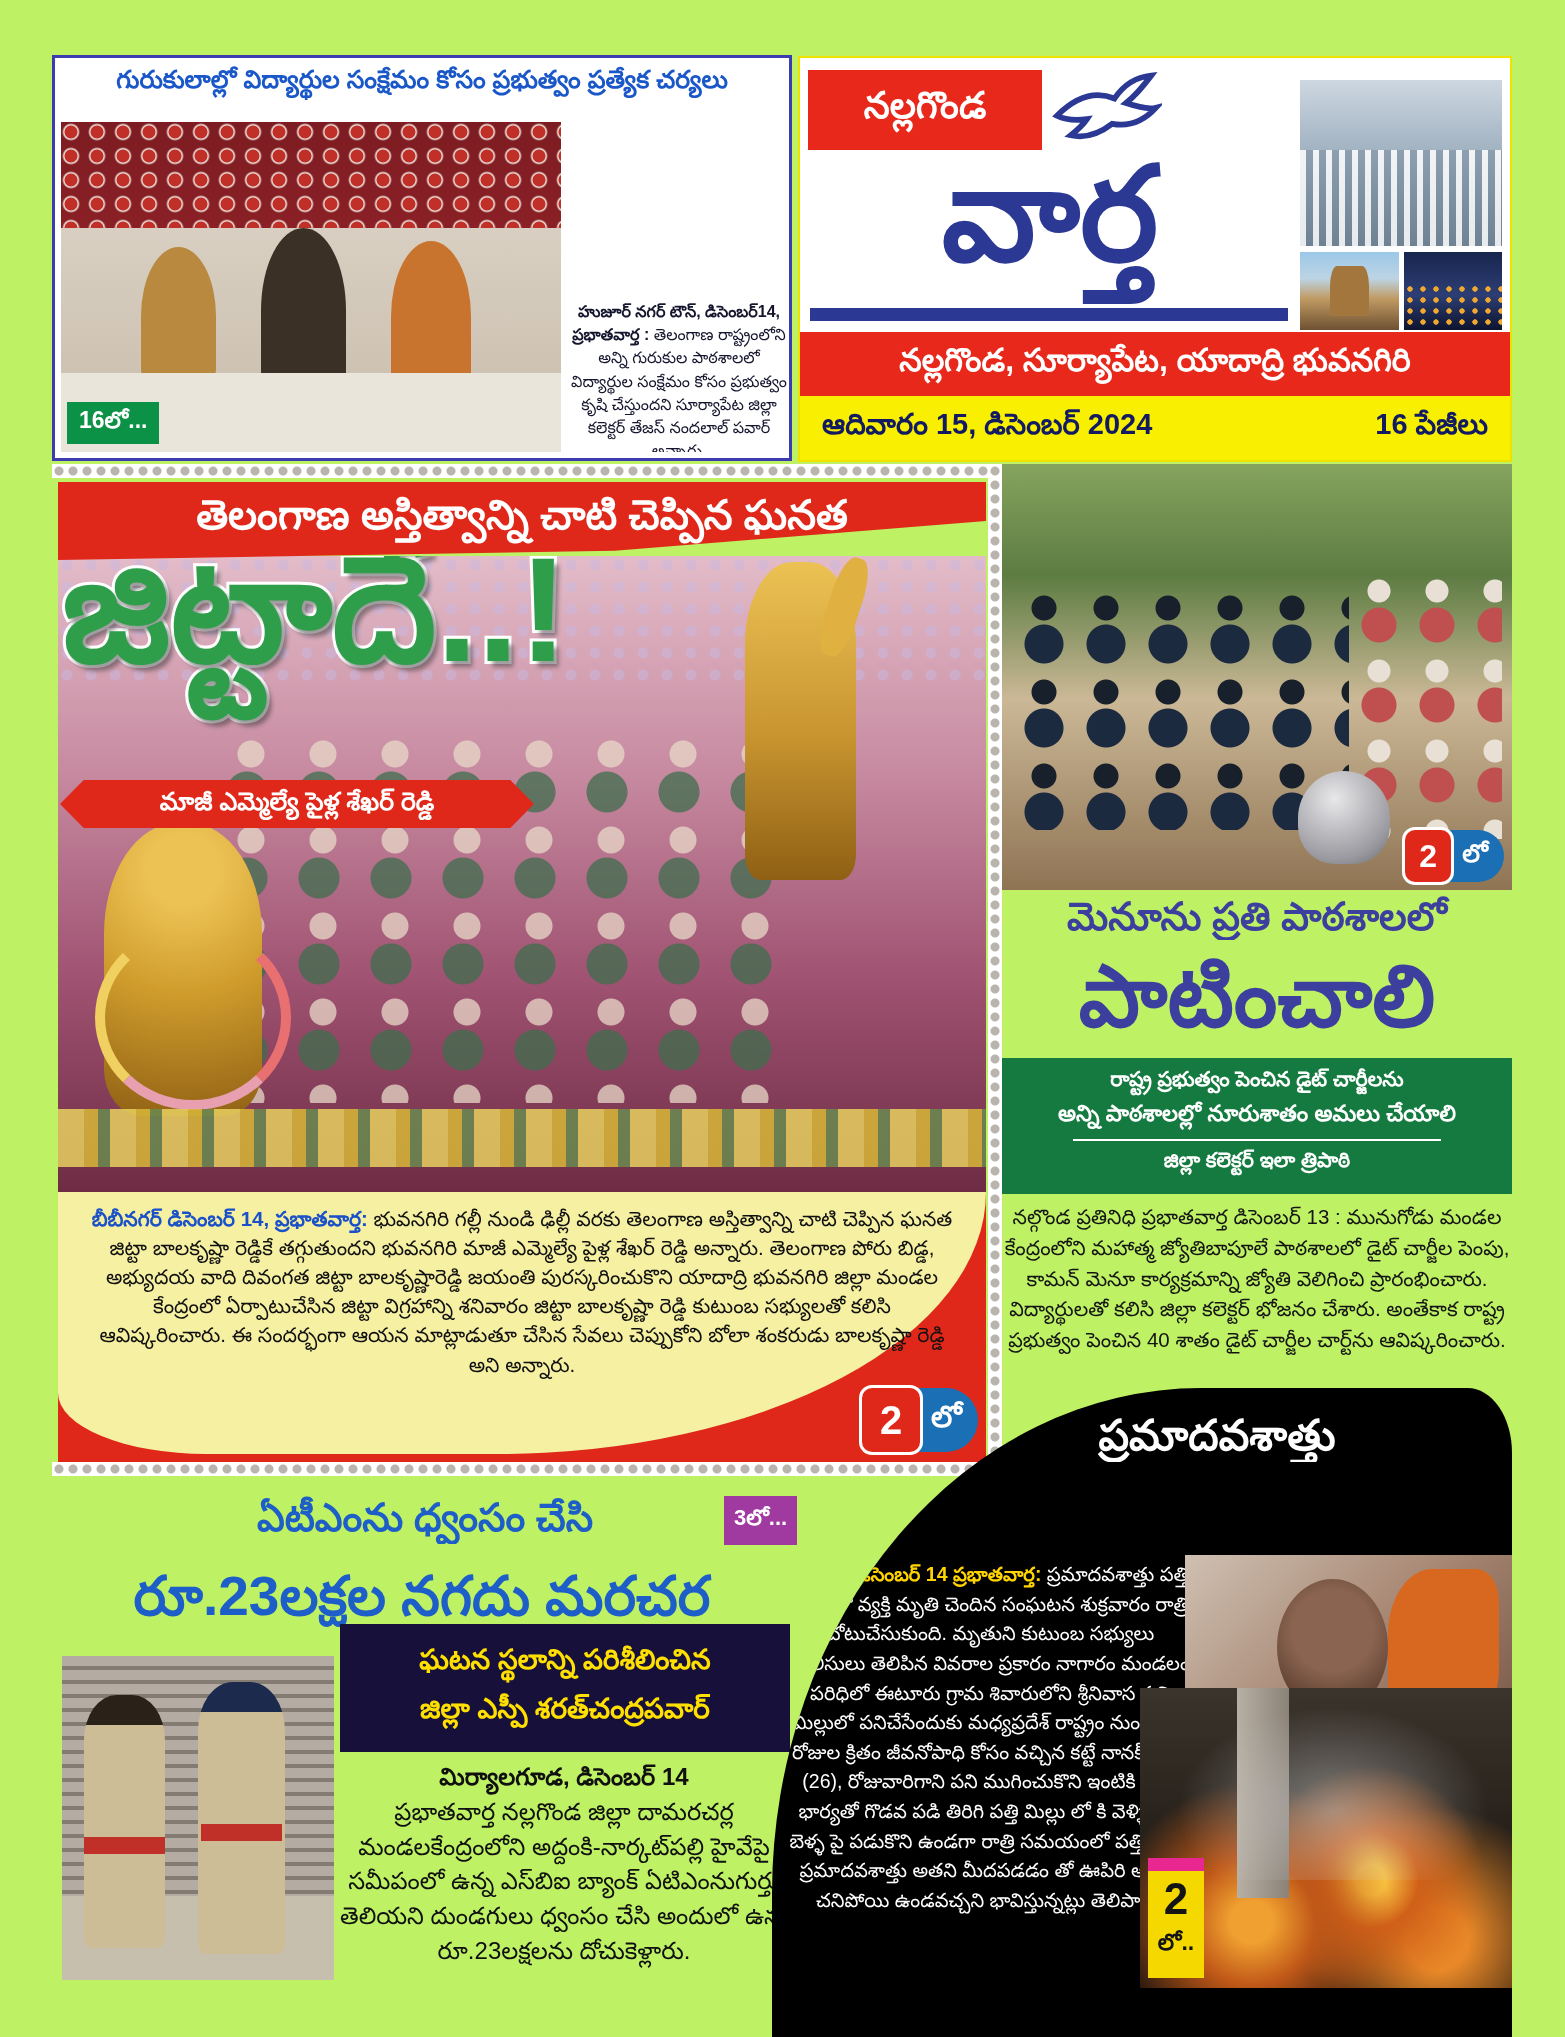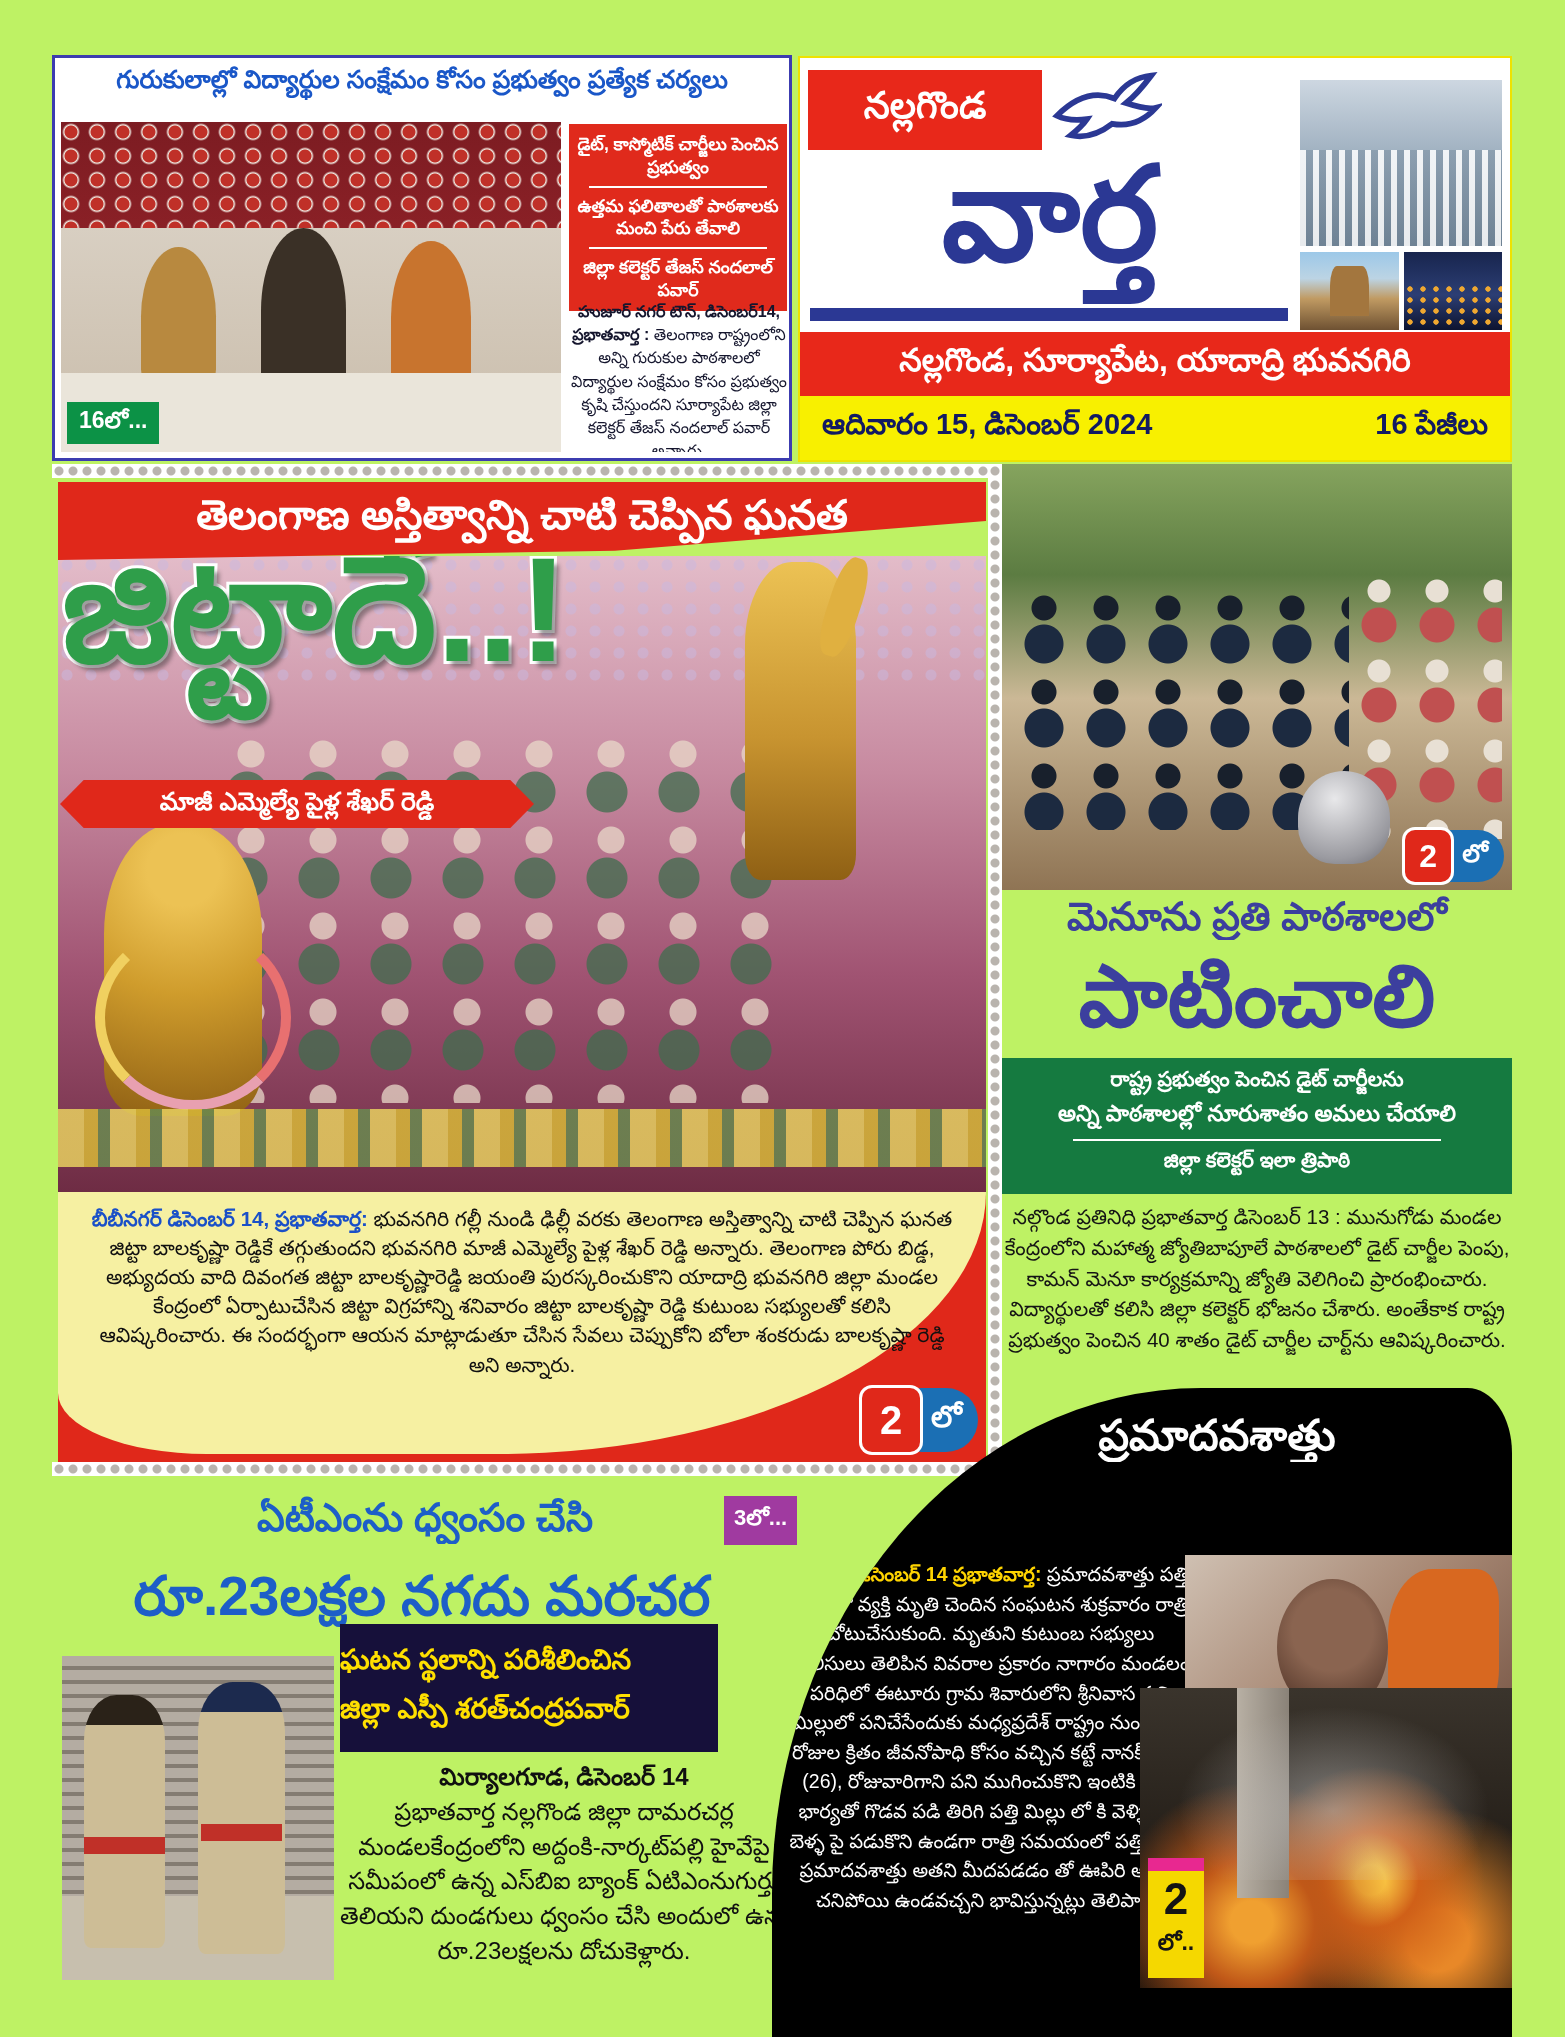--- a/index.html
+++ b/index.html
@@ -123,22 +123,22 @@
   .atm-h1{left:140px;top:1492px;width:570px;text-align:center;color:#1d5ec8;font-weight:bold;font-size:39px;height:52px;line-height:52px;overflow:hidden;}
   .atm-ref{left:724px;top:1496px;background:#a03aa0;color:#fff;font-weight:bold;font-size:22px;padding:9px 10px;}
   .atm-h2{left:54px;top:1548px;width:736px;text-align:center;color:#1d5ec8;font-weight:bold;font-size:55px;height:96px;line-height:96px;overflow:hidden;}
   .police-photo{left:62px;top:1656px;width:272px;height:324px;overflow:hidden;
     background:repeating-linear-gradient(180deg,#b4aca2 0 10px,#847c72 10px 14px);}
   .pp-ground{left:0;bottom:0;width:100%;height:26%;background:#c7bfae;}
   .pp-p1{left:8%;top:12%;width:30%;height:78%;background:linear-gradient(180deg,#2a2218 0 12%,#cdbd96 12% 100%);border-radius:40% 40% 8% 8%/18% 18% 4% 4%;}
   .pp-p2{left:50%;top:8%;width:32%;height:84%;background:linear-gradient(180deg,#1c2a4e 0 11%,#cdbd96 11% 100%);border-radius:40% 40% 8% 8%/18% 18% 4% 4%;}
   .pp-belt{position:absolute;width:30%;height:5%;background:#c03028;}
   .pp-b1{left:8%;top:56%;}.pp-b2{left:51%;top:52%;}
-  .atm-black{left:340px;top:1624px;width:378px;height:128px;background:#16103a;color:#ffe000;font-weight:bold;
-    font-size:28px;display:flex;flex-direction:column;justify-content:center;gap:10px;overflow:hidden;}
+  .atm-black{left:340px;top:1624px;width:450px;height:128px;background:#16103a;color:#ffe000;font-weight:bold;
+    text-align:center;font-size:28px;display:flex;flex-direction:column;justify-content:center;gap:10px;overflow:hidden;}
   .atm-body{left:338px;top:1760px;width:452px;height:266px;font-size:24px;line-height:1.45;text-align:center;color:#101010;overflow:hidden;}
   .atm-date{font-weight:bold;display:block;}
 
   
   .mill{left:772px;top:1388px;width:740px;height:649px;background:#000;overflow:hidden;
     border-radius:58% 6% 0 0/78% 10% 0 0;}
   .mill-h1{color:#fff;font-weight:bold;font-size:43px;text-align:center;margin:20px 0 0 150px;overflow:hidden;height:54px;line-height:54px;}
   .mill-h2{color:#fff;font-weight:bold;font-size:47px;text-align:center;margin:6px 0 0 40px;overflow:hidden;height:60px;line-height:60px;}
   .mill-body{left:14px;top:172px;width:408px;height:462px;font-size:19.5px;line-height:1.52;text-align:center;color:#fff;overflow:hidden;}
   .mill-date{color:#ffd400;font-weight:bold;}
@@ -167,27 +167,20 @@
   <div class="abs tlbox">
     <div class="tl-head">గురుకులాల్లో విద్యార్థుల సంక్షేమం కోసం ప్రభుత్వం ప్రత్యేక చర్యలు</div>
     <div class="abs tl-photo">
       <div class="abs tl-garland"></div>
       <div class="abs tl-p1"></div>
       <div class="abs tl-p2"></div>
       <div class="abs tl-p3"></div>
       <div class="abs tl-table"></div>
       <div class="abs tl-ref">16లో...</div>
     </div>
-    <div class="abs tl-info">
-      <div>డైట్, కాస్మోటిక్ చార్జీలు పెంచిన ప్రభుత్వం</div>
-      <div class="rule"></div>
-      <div>ఉత్తమ ఫలితాలతో పాఠశాలకు మంచి పేరు తేవాలి</div>
-      <div class="rule"></div>
-      <div>జిల్లా కలెక్టర్ తేజస్ నందలాల్ పవార్</div>
-    </div>
     <div class="abs tl-body">
       <span class="tl-date">హుజూర్ నగర్ టౌన్, డిసెంబర్14, ప్రభాతవార్త :</span>
       <span>తెలంగాణ రాష్ట్రంలోని అన్ని గురుకుల పాఠశాలలో విద్యార్థుల సంక్షేమం కోసం ప్రభుత్వం కృషి చేస్తుందని సూర్యాపేట జిల్లా కలెక్టర్ తేజస్ నందలాల్ పవార్ అన్నారు.</span>
     </div>
   </div>
 
   <div class="abs mast">
     <div class="abs m-tag">నల్లగొండ</div>
     <svg class="abs m-dove" viewBox="0 0 100 80">
       <path d="M10 45 Q35 20 60 30 Q72 12 92 10 Q80 26 70 34 Q88 40 96 38 Q80 56 58 52 Q40 66 22 62 Q32 54 36 48 Q20 50 10 45 Z" fill="#ffffff" stroke="#2b3894" stroke-width="5"></path>

